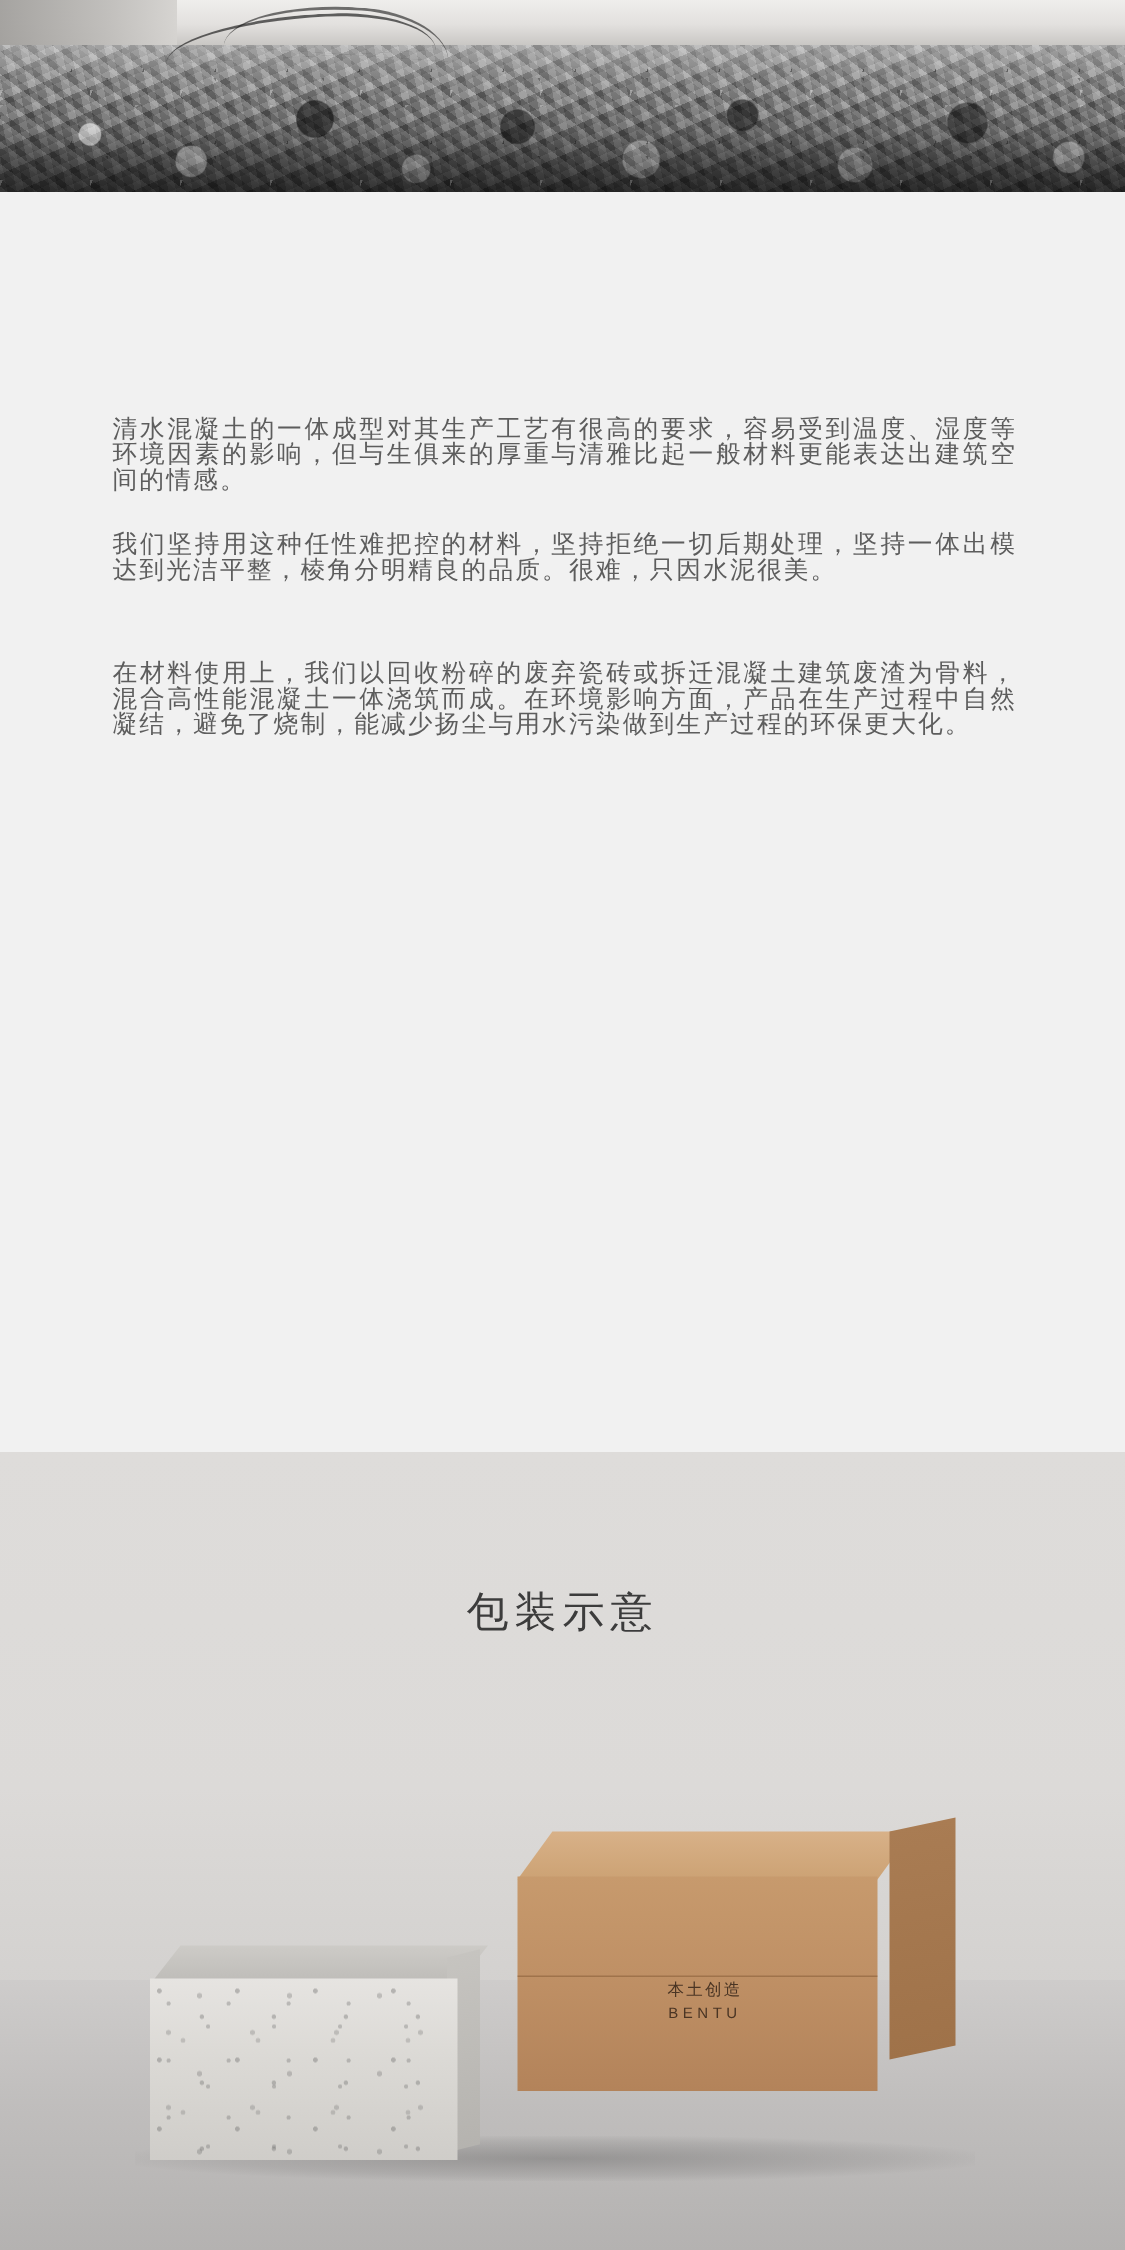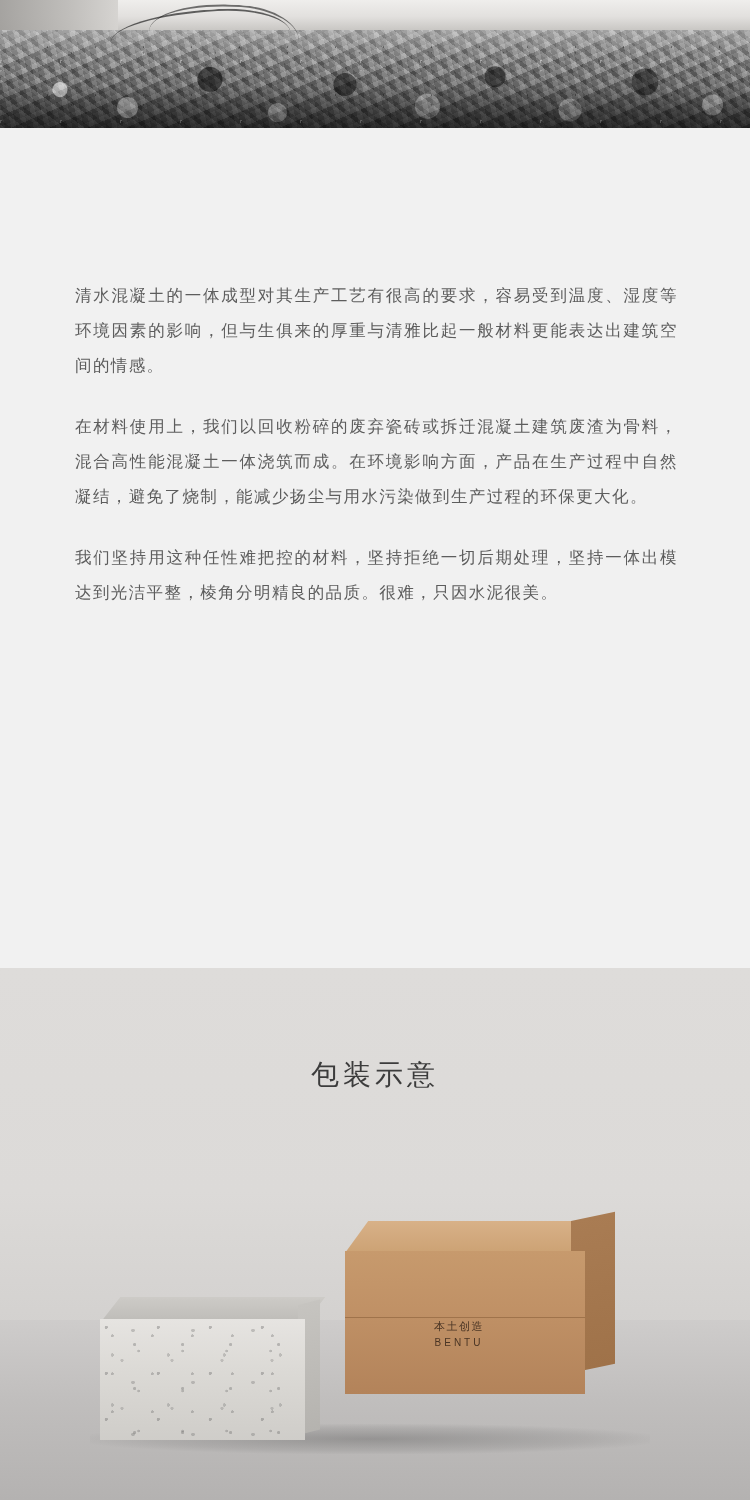--- a/index.html
+++ b/index.html
@@ -109,21 +109,21 @@
   }
   .copy-block {
     position: absolute;
     left: 75px;
     right: 72px;
     top: 150px;
   }
   .para {
     color: #5d5d5d;
     font-size: 16.5px;
-    line-height: 35px;
+    line-height: 17px;
     letter-spacing: 1.4px;
     text-align: justify;
     margin: 0 0 26px 0;
     font-family: "Liberation Sans", sans-serif;
   }
   .para.gap-large {
     margin-bottom: 52px;
   }
   .para:last-child { margin-bottom: 0; }
 
@@ -149,21 +149,21 @@
     left: 0; right: 0; bottom: 0;
     height: 180px;
     background: linear-gradient(180deg, #cecccb 0%, #c0bebd 45%, #b4b2b1 100%);
   }
 
   
   .box {
     position: absolute;
     left: 345px;
     top: 253px;
-    width: 270px;
+    width: 292px;
     height: 173px;
   }
   .box .front {
     position: absolute;
     left: 0; top: 30px;
     width: 240px; height: 143px;
     background: linear-gradient(180deg, #c79a6d 0%, #bf9065 46%, #b3835a 100%);
   }
   .box .side {
     position: absolute;
@@ -271,22 +271,22 @@
     <div class="wall-top"></div>
     <div class="wall-stain"></div>
     <div class="wire"></div>
     <div class="wire w2"></div>
     <div class="shadow-bottom"></div>
   </div>
 
   <div class="text-section">
     <div class="copy-block">
       <p class="para">清水混凝土的一体成型对其生产工艺有很高的要求，容易受到温度、湿度等环境因素的影响，但与生俱来的厚重与清雅比起一般材料更能表达出建筑空间的情感。</p>
+      <p class="para gap-large">我们坚持用这种任性难把控的材料，坚持拒绝一切后期处理，坚持一体出模达到光洁平整，棱角分明精良的品质。很难，只因水泥很美。</p>
       <p class="para">在材料使用上，我们以回收粉碎的废弃瓷砖或拆迁混凝土建筑废渣为骨料，混合高性能混凝土一体浇筑而成。在环境影响方面，产品在生产过程中自然凝结，避免了烧制，能减少扬尘与用水污染做到生产过程的环保更大化。</p>
-      <p class="para gap-large">我们坚持用这种任性难把控的材料，坚持拒绝一切后期处理，坚持一体出模达到光洁平整，棱角分明精良的品质。很难，只因水泥很美。</p>
     </div>
   </div>
 
   <div class="pack-section">
     <div class="pack-title">包装示意</div>
     <div class="floor"></div>
 
     <div class="shadow-blob"></div>
 
     <div class="box">

